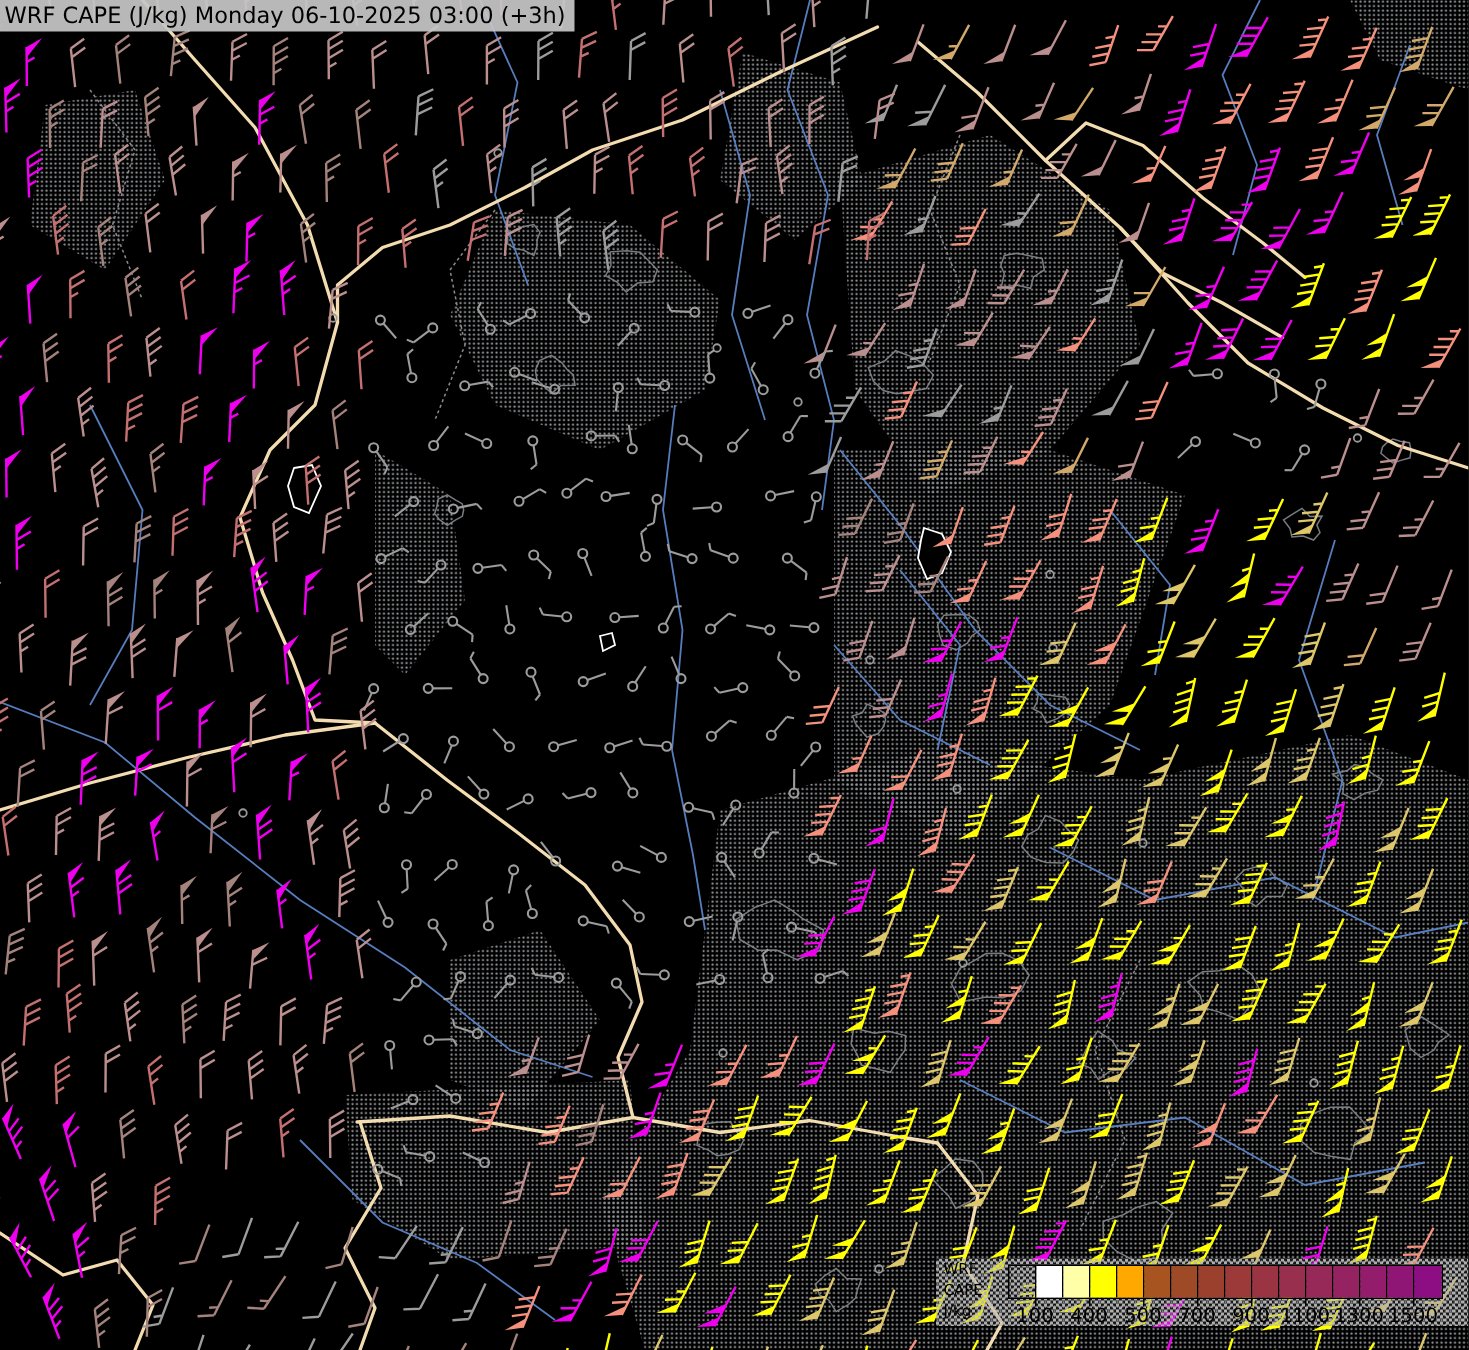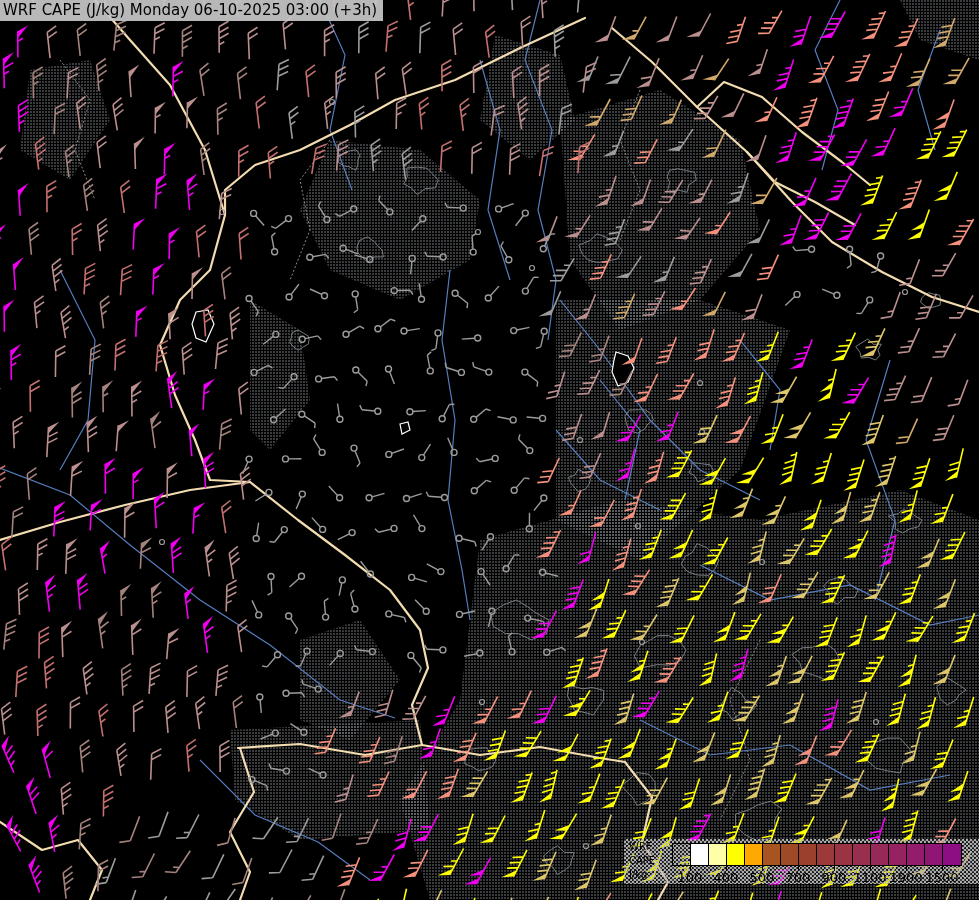--- a/index.html
+++ b/index.html
@@ -1422,18 +1422,18 @@
         <div class="lg-ticklabel" style="left:54px">400</div>
         <div class="lg-tick" style="left:90px"></div>
         <div class="lg-ticklabel" style="left:90px">500</div>
         <div class="lg-tick" style="left:126px"></div>
         <div class="lg-ticklabel" style="left:126px">700</div>
         <div class="lg-tick" style="left:162px"></div>
         <div class="lg-ticklabel" style="left:162px">900</div>
         <div class="lg-tick" style="left:198px"></div>
         <div class="lg-ticklabel" style="left:198px">1100</div>
         <div class="lg-tick" style="left:234px"></div>
-        <div class="lg-ticklabel" style="left:234px">1900</div>
+        <div class="lg-ticklabel" style="left:234px">1300</div>
         <div class="lg-tick" style="left:270px"></div>
         <div class="lg-ticklabel" style="left:270px">1500</div>
       </div>
   </div>
 </div>
 
 </body></html>

